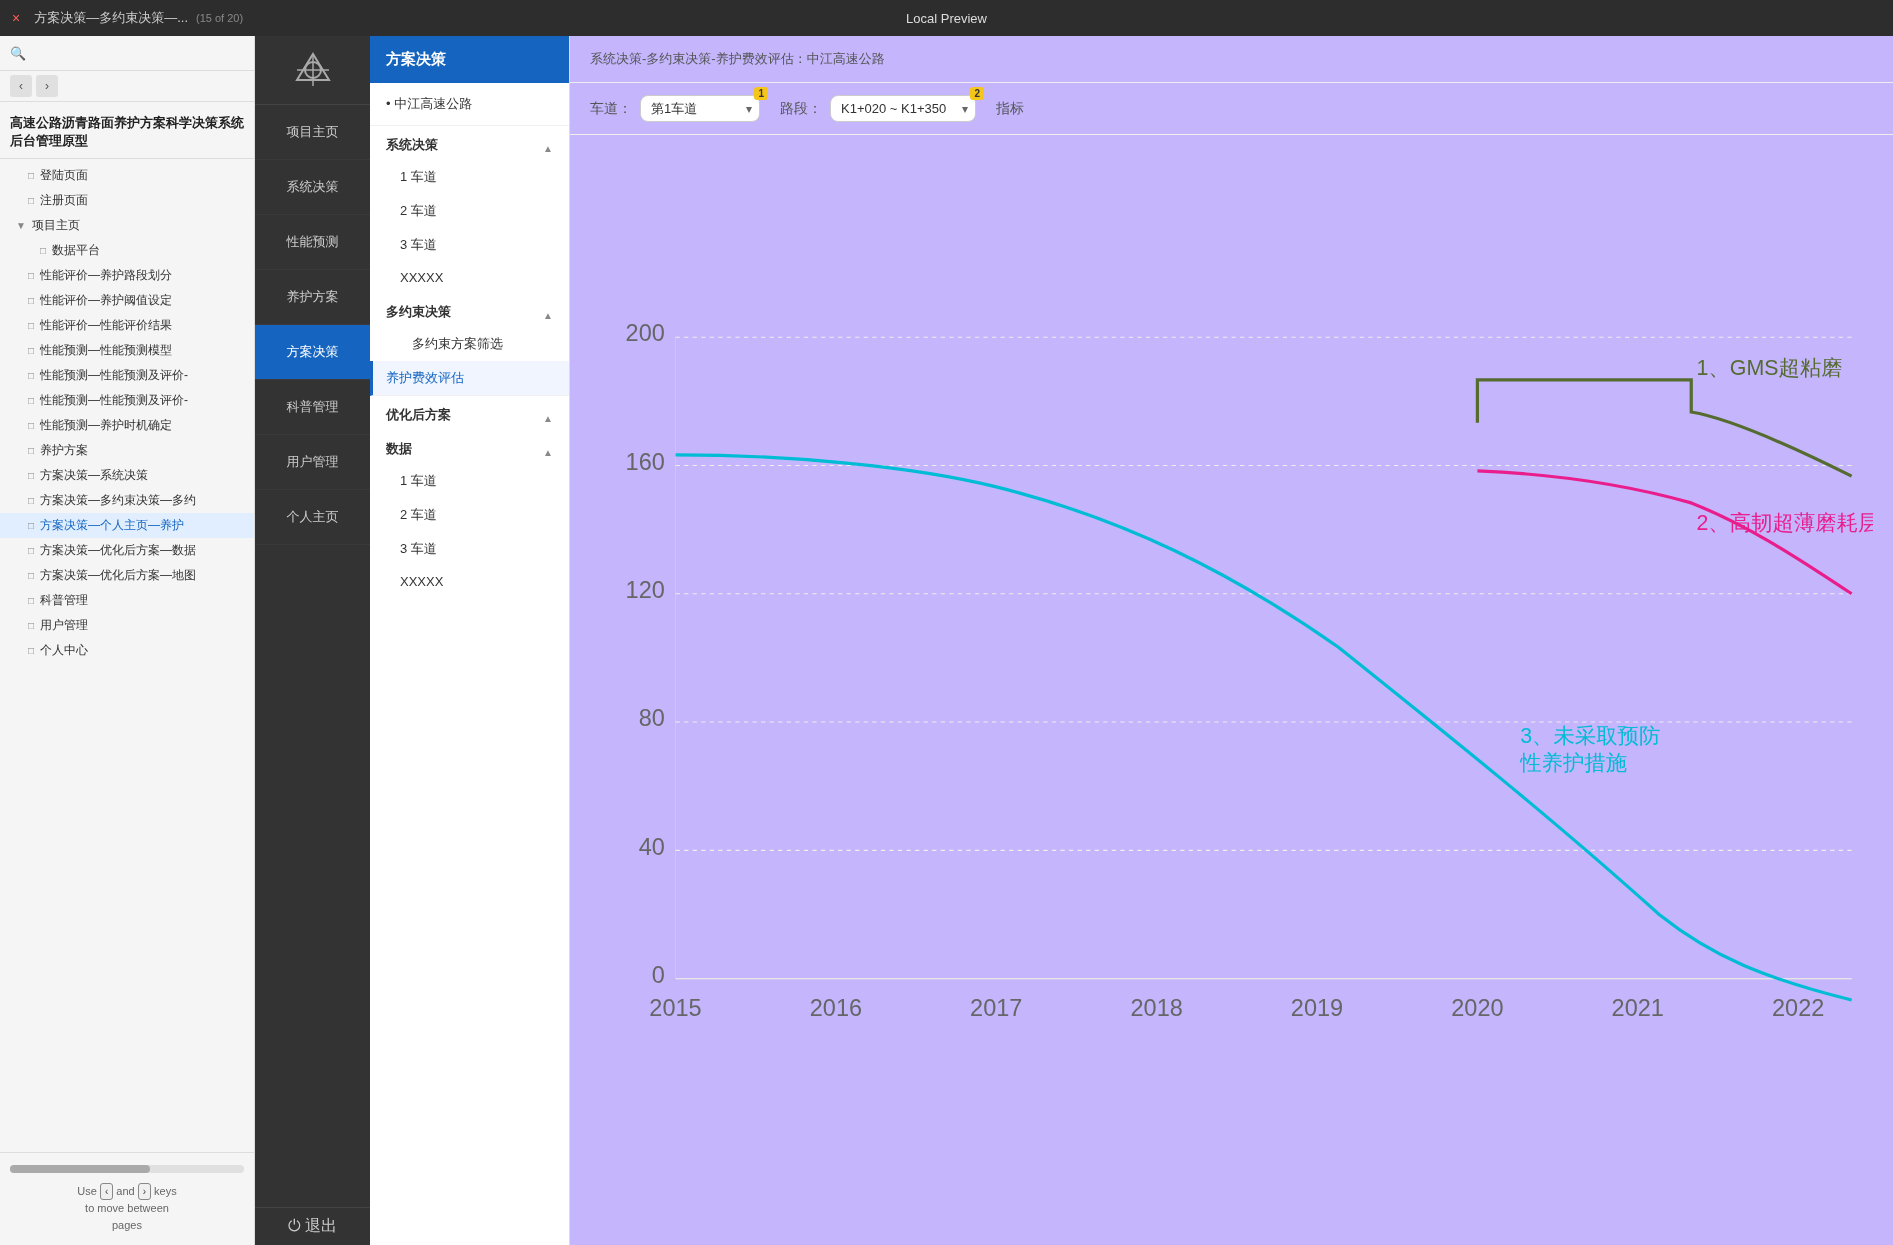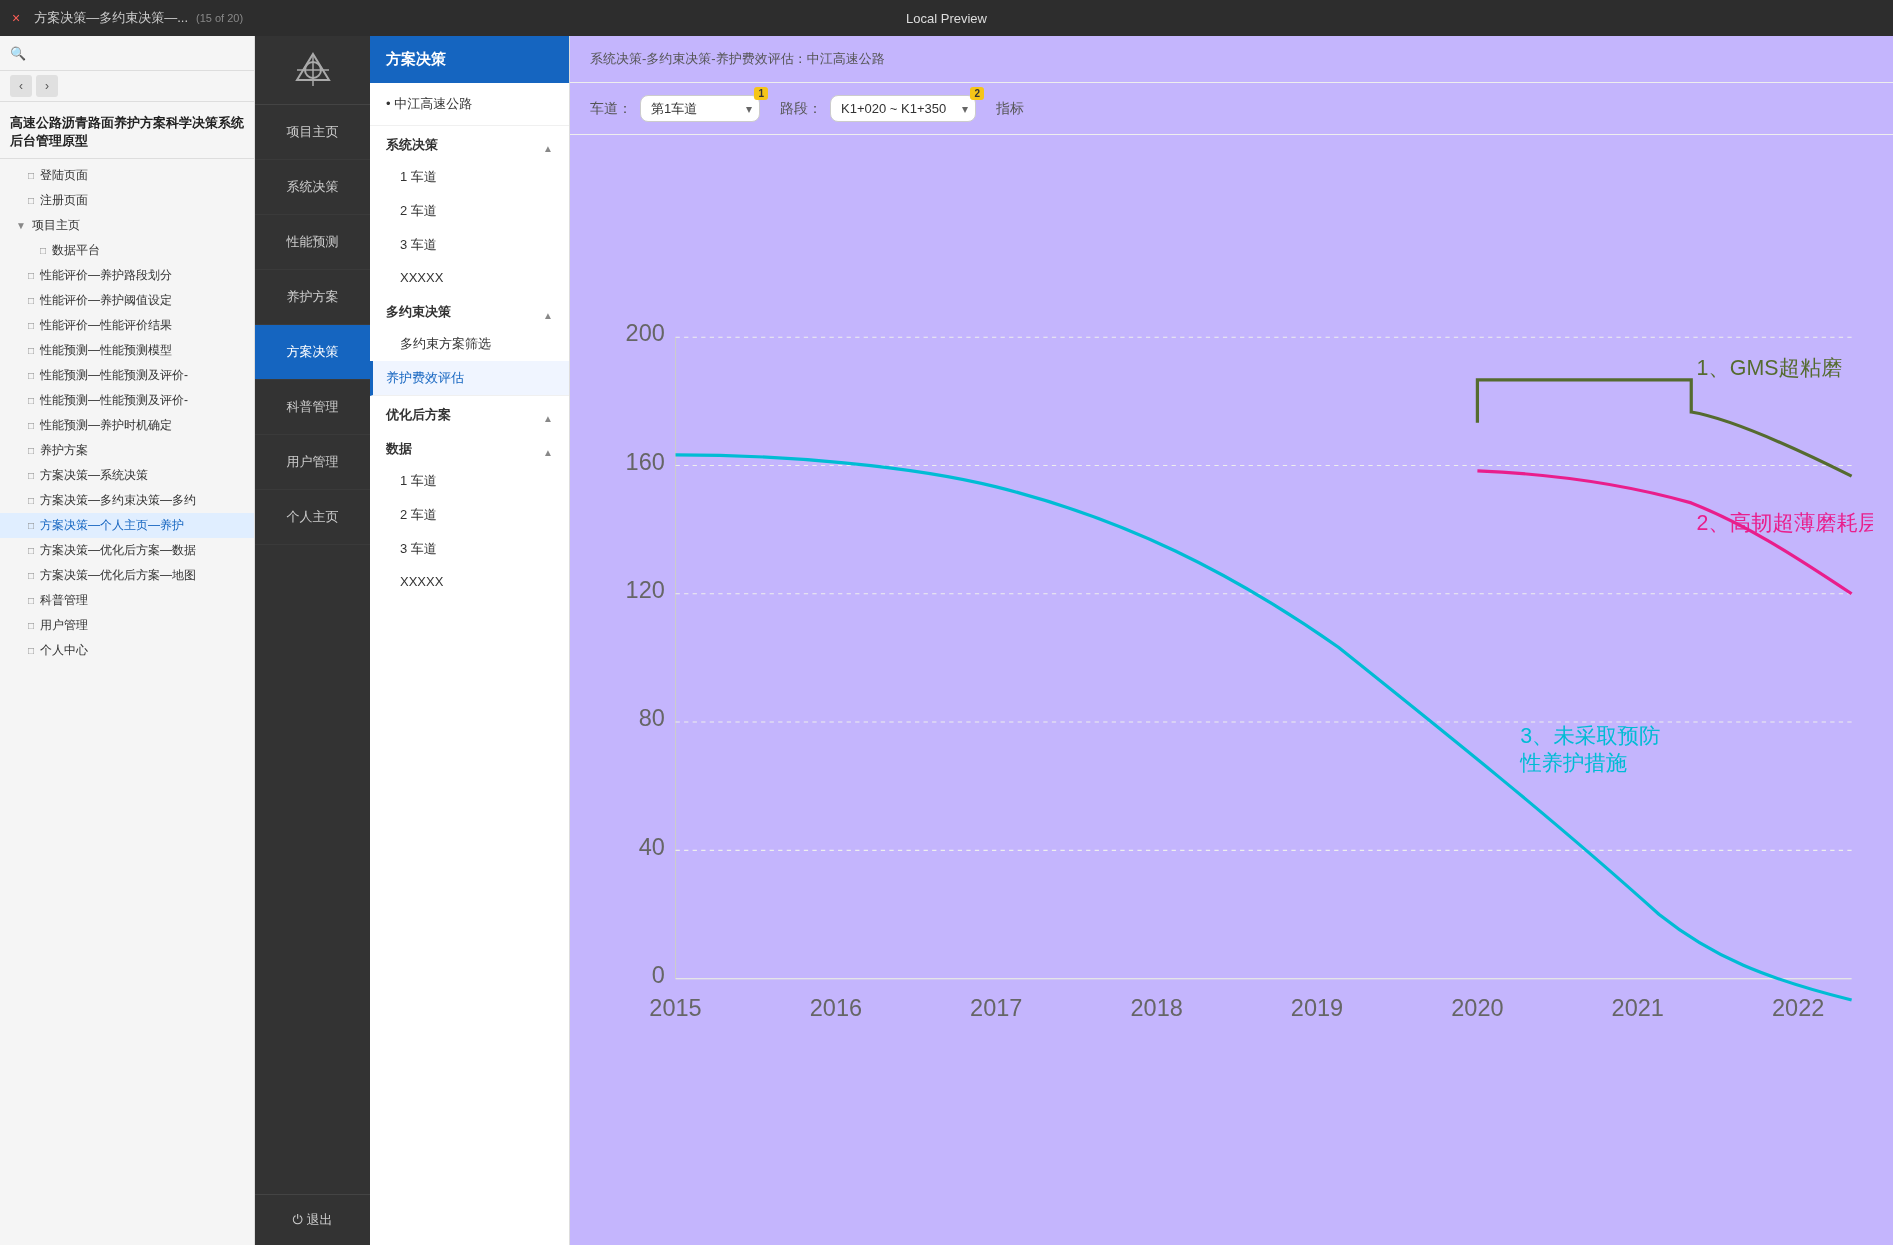--- a/index.html
+++ b/index.html
@@ -156,23 +156,23 @@
       padding: 18px 8px;
       text-align: center;
       font-size: 13px;
       color: #ccc;
       cursor: pointer;
       border-bottom: 1px solid #3a3a3a;
     }
     .mid-nav-item.active { background: #1565c0; color: #fff; }
     .mid-bottom {
       margin-top: auto;
-      padding: 16px 8px;
+      padding: 8px 8px;
       text-align: center;
-      font-size: 13px;
+      font-size: 16px;
       color: #ccc;
       cursor: pointer;
       border-top: 1px solid #444;
     }
 
     
     .right-submenu {
       width: 200px;
       background: #fff;
       border-right: 1px solid #ddd;
@@ -401,20 +401,34 @@
         </div>
         <div class="tree-item level2">
           <span class="tree-icon">□</span>
           <span>用户管理</span>
         </div>
         <div class="tree-item level2">
           <span class="tree-icon">□</span>
           <span>个人中心</span>
         </div>
       </div>
+    <div class="left-bottom">
+      <div class="scroll-bar-area">
+        <div class="scroll-bar-thumb"></div>
+      </div>
+      <div class="nav-hint">
+        <span>Use</span>
+        <span class="key-box">‹</span>
+        <span>and</span>
+        <span class="key-box">›</span>
+        <span>keys</span><br>
+        <span>to move between</span><br>
+        <span>pages</span>
+      </div>
+    </div>
   </div>
 
   <div class="mid-sidebar" id="mid-sidebar">
     <div class="mid-logo">
       <svg viewBox="0 0 40 40" fill="none" xmlns="http://www.w3.org/2000/svg">
         <polygon points="20,4 36,30 4,30" fill="none" stroke="#aaa" stroke-width="2"></polygon>
         <circle cx="20" cy="20" r="8" fill="none" stroke="#aaa" stroke-width="2"></circle>
         <line x1="20" y1="4" x2="20" y2="36" stroke="#aaa" stroke-width="1.5"></line>
         <line x1="4" y1="20" x2="36" y2="20" stroke="#aaa" stroke-width="1.5"></line>
       </svg>
@@ -438,21 +452,21 @@
         <span class="submenu-section-chevron">▲</span>
       </div>
       <div class="submenu-sub submenu-sub" style="padding-left: 30px;">1 车道</div>
       <div class="submenu-sub submenu-sub" style="padding-left: 30px;">2 车道</div>
       <div class="submenu-sub submenu-sub" style="padding-left: 30px;">3 车道</div>
       <div class="submenu-sub submenu-sub" style="padding-left: 30px;">XXXXX</div>
       <div class="submenu-section">
         <span>多约束决策</span>
         <span class="submenu-section-chevron">▲</span>
       </div>
-      <div class="submenu-sub submenu-sub" style="padding-left: 30px;">多约束方案筛选</div>
+      <div class="submenu-sub submenu-sub" style="padding-left: 30px; margin-left: 12px;">多约束方案筛选</div>
       <div class="submenu-sub submenu-item active" style="padding-left: 13px; border-left: 3px solid rgb(21, 101, 192); color: rgb(21, 101, 192); background: rgb(240, 245, 255);">养护费效评估</div>
       <div class="submenu-section">
         <span>优化后方案</span>
         <span class="submenu-section-chevron">▲</span>
       </div>
       <div class="submenu-section">
         <span>数据</span>
         <span class="submenu-section-chevron">▲</span>
       </div>
       <div class="submenu-sub submenu-sub" style="padding-left: 30px;">1 车道</div>

